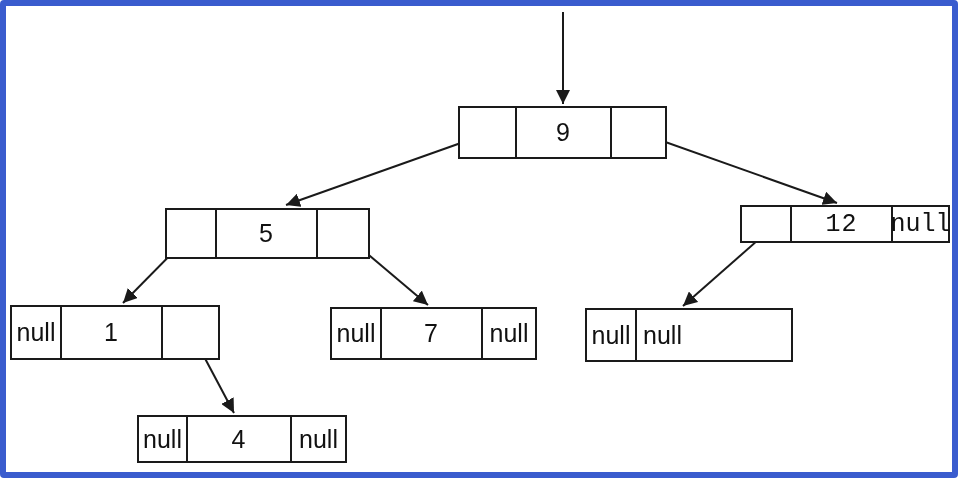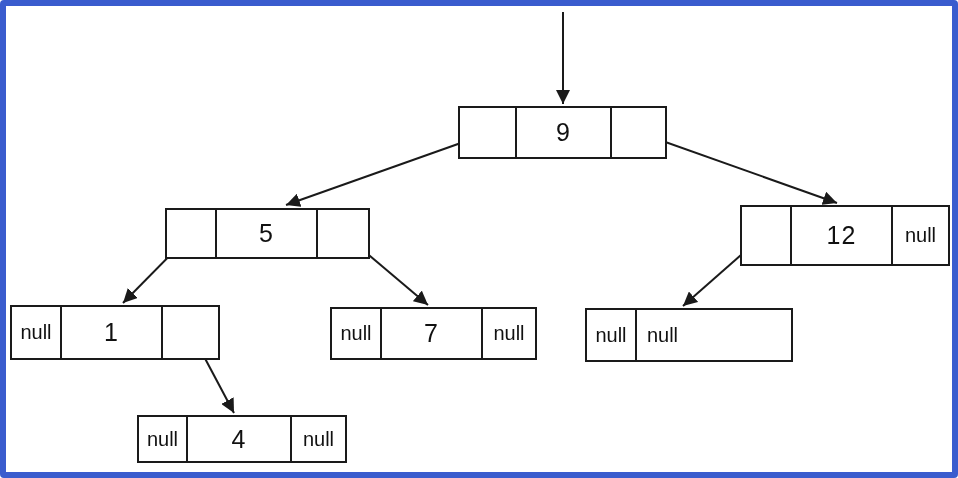--- a/index.html
+++ b/index.html
@@ -42,21 +42,21 @@
   .cell {
     box-sizing: border-box;
     display: flex;
     align-items: center;
     justify-content: center;
     height: 100%;
   }
   .cell.sep { border-right: 2px solid var(--ink); }
   .cell.grow { flex: 1 1 auto; }
   .val-text { font-size: 25px; letter-spacing: 1px; }
-  .null-text { font-size: 20px; }
+  .null-text { font-size: 25px; }
 </style>
 </head>
 <body>
 
 <div class="canvas">
 
   <svg class="edges-layer" viewBox="0 0 958 478" xmlns="http://www.w3.org/2000/svg">
     <defs>
       <marker id="arrow" viewBox="0 0 10 10" refX="10" refY="5" markerWidth="7" markerHeight="7" orient="auto">
         <path d="M0,0 L10,5 L0,10 z" fill="#1a1a1a"></path>
@@ -102,21 +102,21 @@
   </div>
 
   <div class="node" style="left:165px; top:208px; width:205px; height:51px;">
     <div class="cell sep" style="width:50px;"></div>
     <div class="cell sep grow">
       <span class="val-text">5</span>
     </div>
     <div class="cell" style="width:50px;"></div>
   </div>
 
-  <div class="node" style="left:740px; top:205px; width:210px; height:61px;">
+  <div class="node" style="left:740px; top:205px; width:210px; height:38px;font-family:Liberation Mono, monospace;">
     <div class="cell sep" style="width:50px;"></div>
     <div class="cell sep grow">
       <span class="val-text">12</span>
     </div>
     <div class="cell" style="width:55px;">
       <span class="null-text">null</span>
     </div>
   </div>
 
   <div class="node" style="left:10px; top:305px; width:210px; height:55px;">

